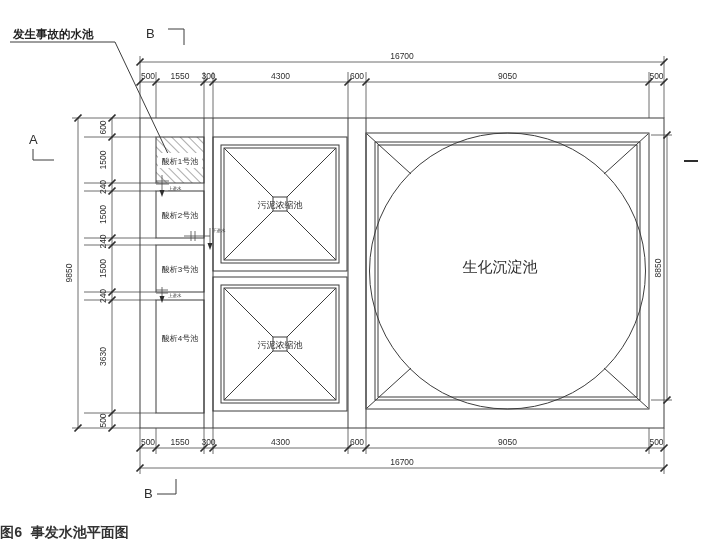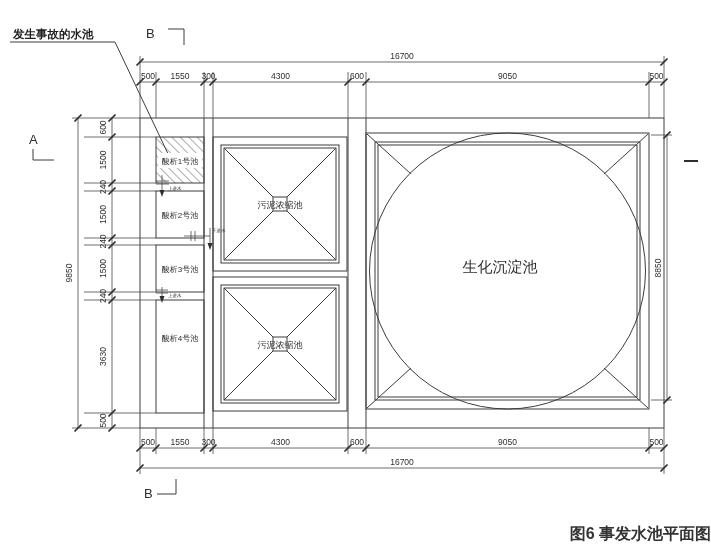--- a/index.html
+++ b/index.html
@@ -7,22 +7,22 @@
         font-family:"Liberation Sans",sans-serif;}
   svg{position:absolute;left:0;top:0;}
   .ln{stroke:#3d3d3d;stroke-width:1;fill:none;}
   .thin{stroke:#4a4a4a;stroke-width:0.8;fill:none;}
   .tick{stroke:#2e2e2e;stroke-width:1.7;}
   .dimtxt{font-family:"Liberation Sans",sans-serif;font-size:8.5px;fill:#2e2e2e;}
   .pooltxt{font-family:"Liberation Sans",sans-serif;fill:#2e2e2e;}
   .tinytxt{font-family:"Liberation Sans",sans-serif;font-size:4.5px;fill:#2e2e2e;}
   .marker{font-family:"Liberation Sans",sans-serif;font-size:13px;fill:#2e2e2e;}
   .leader{font-family:"Liberation Sans",sans-serif;font-size:11.5px;font-weight:bold;fill:#1f1f1f;}
-  .caption{position:absolute;left:0;top:524px;width:711px;text-align:right;
-           font-family:Liberation Sans, sans-serif;font-size:16px;font-weight:600;color:#333;}
+  .caption{position:absolute;left:0;top:524px;width:711px;text-align:left;
+           font-family:Liberation Mono, monospace;font-size:14px;font-weight:600;color:#333;}
 </style>
 </head>
 <body>
 
 <div class="page">
 <svg width="711" height="522" viewBox="0 0 711 522">
   <defs>
     <pattern id="hatch" width="6" height="6" patternUnits="userSpaceOnUse" patternTransform="rotate(-45)">
       <line x1="0" y1="0" x2="0" y2="6" stroke="#5a5a5a" stroke-width="1"></line>
     </pattern>

